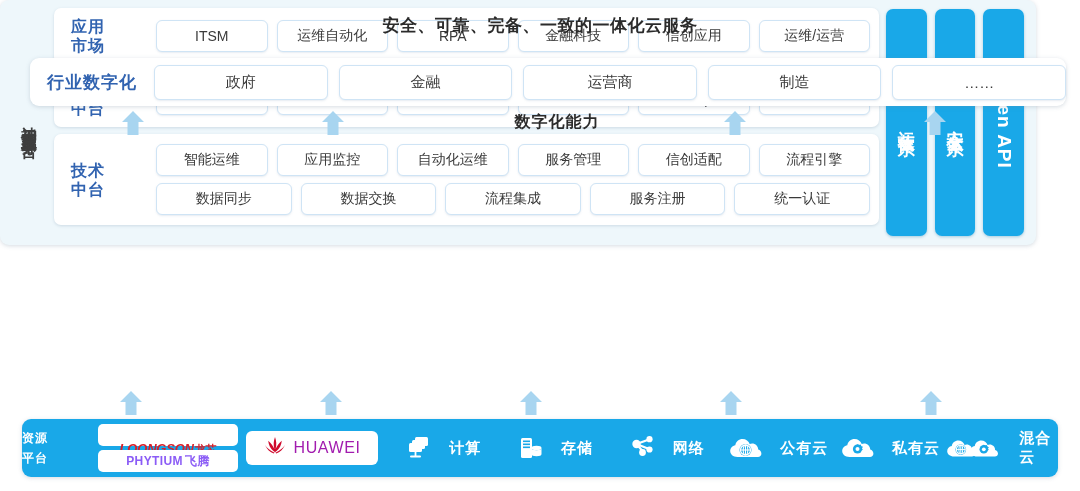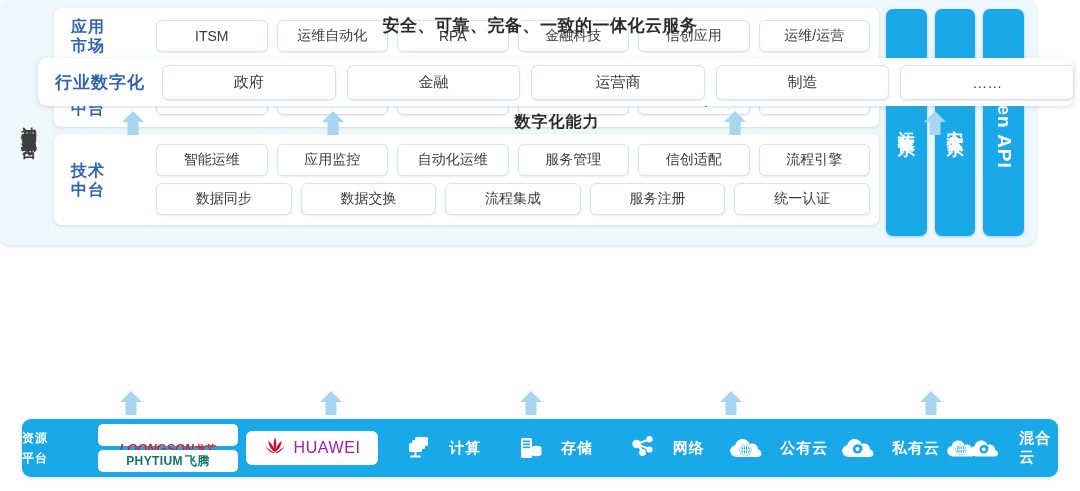--- a/index.html
+++ b/index.html
@@ -23,21 +23,21 @@
 
   
   .panel{
     position:absolute;
     background:#ffffff;
     border-radius:9px;
     box-shadow:0 1px 4px rgba(120,140,160,.30);
   }
 
   
-  #industry-row{left:38px;top:58px;width:1036px;height:48px;display:flex;align-items:center;}
+  #industry-row{left:30px;top:58px;width:1036px;height:48px;display:flex;align-items:center;}
   .row-label{
     color:#3163b0;font-weight:bold;font-size:17px;
     letter-spacing:1px;white-space:nowrap;
   }
   #industry-row .row-label{width:124px;text-align:center;flex:0 0 124px;}
   .chip{
     flex:1 1 0;
     height:31px;
     margin-right:11px;
     background:#ffffff;
@@ -137,21 +137,21 @@
     flex:0 0 76px;
     color:#ffffff;font-weight:bold;font-size:12px;line-height:20px;letter-spacing:1px;
   }
   .logo-stack{flex:0 0 140px;display:flex;flex-direction:column;gap:4px;margin-right:8px;}
   .logo-pill{
     background:#ffffff;border-radius:5px;height:22px;
     display:flex;align-items:center;justify-content:center;
   }
   .logo-loongson{color:#d8202a;font-weight:bold;font-style:italic;font-size:13px;letter-spacing:-.2px;margin-top:28px;}
   .logo-loongson .cn{font-style:normal;font-size:11px;margin-left:1px;}
-  .logo-phytium{color:#0f766e;font-weight:bold;font-size:12px;letter-spacing:.4px;}
+  .logo-phytium{color:#8b5cf6;font-weight:bold;font-size:12px;letter-spacing:.4px;}
   .logo-phytium .cn{font-size:12px;margin-left:2px;}
   .logo-huawei{
     flex:0 0 132px;background:#ffffff;border-radius:6px;height:34px;
     display:flex;align-items:center;justify-content:center;gap:6px;margin-right:10px;
   }
   .logo-huawei .hw-text{color:#a21caf;font-weight:normal;font-size:16px;letter-spacing:.6px;}
   .res-item{
     flex:1 1 0;display:flex;align-items:center;justify-content:center;gap:17px;
     color:#ffffff;font-weight:bold;font-size:15px;letter-spacing:1px;
   }

